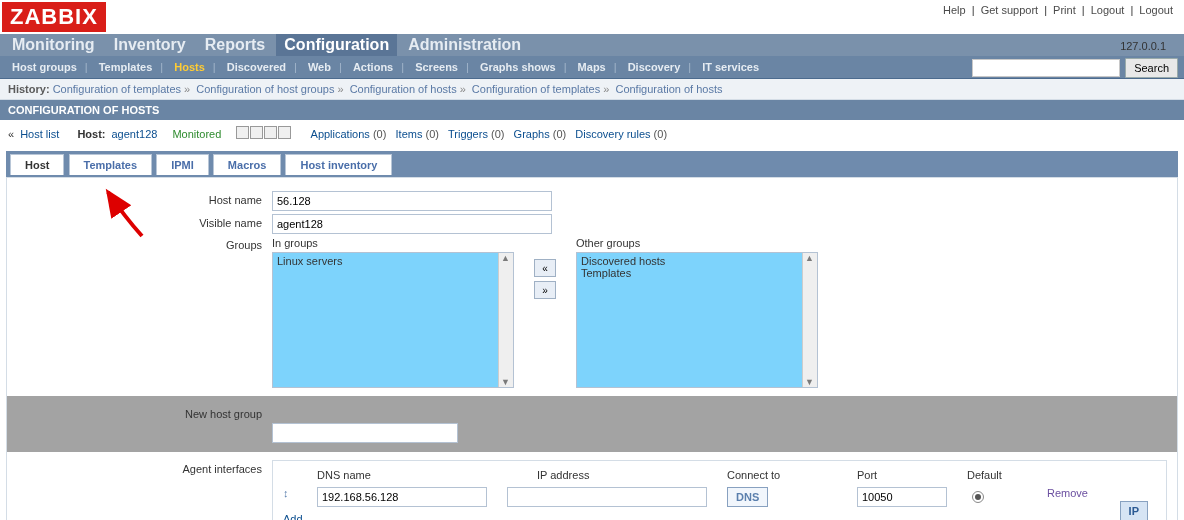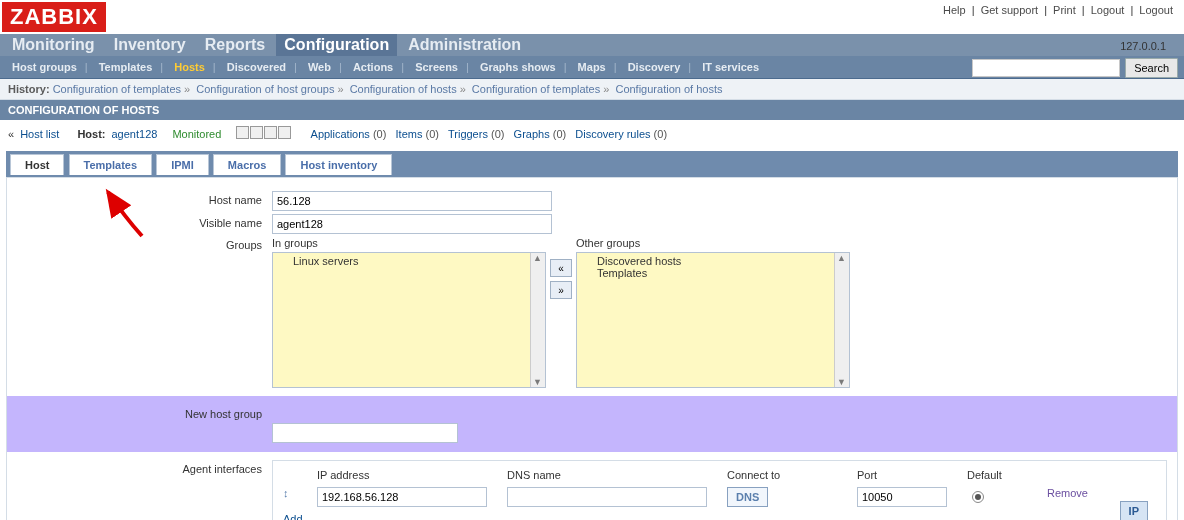--- a/index.html
+++ b/index.html
@@ -29,30 +29,30 @@
 .counts a{color:#0b4e8f}
 .counts span{color:#555}
 .tabsrow{background:#6f8bad;padding:2px 0 0 4px;margin:4px 6px 0 6px;height:24px}
 .tab{display:inline-block;background:#fff;border:1px solid #b8c6d7;border-bottom:none;padding:4px 14px;color:#4a6ea9;font-weight:bold;margin-right:1px;cursor:pointer;position:relative;top:1px}
 .tab.active{color:#333}
 .formarea{border:1px solid #d4dde6;margin:0 6px;padding:10px 0 4px 0;position:relative}
 .row{display:flex;align-items:flex-start;margin:3px 0}
 .rowlbl{width:255px;text-align:right;padding-right:10px;padding-top:3px;color:#333}
 .txt{border:1px solid #b4c2d3;height:18px;font-size:11px;padding:0 4px}
 .txt.w270{width:270px}
-.groupscol{display:flex;gap:4px}
-.listbox{width:232px;height:130px;border:1px solid #b4c2d3;font-size:11px;padding:2px 20px;background:#fef9c3;overflow:auto;position:relative}
+.groupscol{display:flex;gap:20px}
+.listbox{width:232px;height:130px;border:1px solid #b4c2d3;font-size:11px;padding:2px 4px;background:#7dd3fc;overflow:auto;position:relative}
 .listbox .scrollbar{position:absolute;right:0;top:0;bottom:0;width:14px;background:#efefef;border-left:1px solid #ccc}
 .listbox .scrollbar::before{content:"▲";position:absolute;top:0;left:2px;font-size:9px;color:#7a7a7a}
 .listbox .scrollbar::after{content:"▼";position:absolute;bottom:0;left:2px;font-size:9px;color:#7a7a7a}
 .midbtns{display:flex;flex-direction:column;gap:4px;padding-top:2px}
 .midbtns button{width:22px;height:18px;border:1px solid #9fb0c4;background:#e8eef6;font-size:10px;cursor:pointer}
 .colhdr{font-size:11px;color:#333;margin-bottom:3px}
 .grplabel{padding-top:2px}
-.newgroup{background:#c4b5fd;margin:8px 0;padding:6px 0}
+.newgroup{background:#a3a3a3;margin:8px 0;padding:6px 0}
 .agentblock{border:1px solid #d4dde6;padding:8px 10px;position:relative}
 .agentcols{display:flex;gap:20px;align-items:flex-start}
 .ahdr{font-size:11px;color:#333;margin-bottom:4px}
 .connbtn{display:inline-block;border:1px solid #88a1c0;padding:3px 8px;font-size:11px;font-weight:bold;cursor:pointer}
 .connbtn.ip{background:#d6e4f4;color:#2b5a94}
 .connbtn.dns{background:#f1f6fc;color:#5a7fad}
 .radio{appearance:none;width:12px;height:12px;border:1px solid #888;border-radius:50%;position:relative;top:1px}
 .radio:checked::after{content:"";position:absolute;left:2px;top:2px;width:6px;height:6px;background:#555;border-radius:50%}
 .drag{color:#5a7fad;cursor:move;font-weight:bold}
 .remove{color:#6b4fa0}
@@ -182,25 +182,25 @@
       <div class="rowlbl"></div>
       <input class="txt" style="width: 176px;" value="">
     </div>
   </div>
 
   <div class="row">
     <div class="rowlbl">Agent interfaces</div>
     <div class="agentblock" style="flex:1;margin-right:10px">
       <div class="agentcols">
         <div style="width:14px"></div>
+        <div style="width:200px">
+            <div class="ahdr">DNS name</div>
+          </div>
         <div style="width:170px">
             <div class="ahdr">IP address</div>
-          </div>
-        <div style="width:200px">
-            <div class="ahdr">DNS name</div>
           </div>
         <div style="width:110px">
             <div class="ahdr">Connect to</div>
           </div>
         <div style="width:90px">
             <div class="ahdr">Port</div>
           </div>
         <div style="width:60px">
             <div class="ahdr">Default</div>
           </div>

